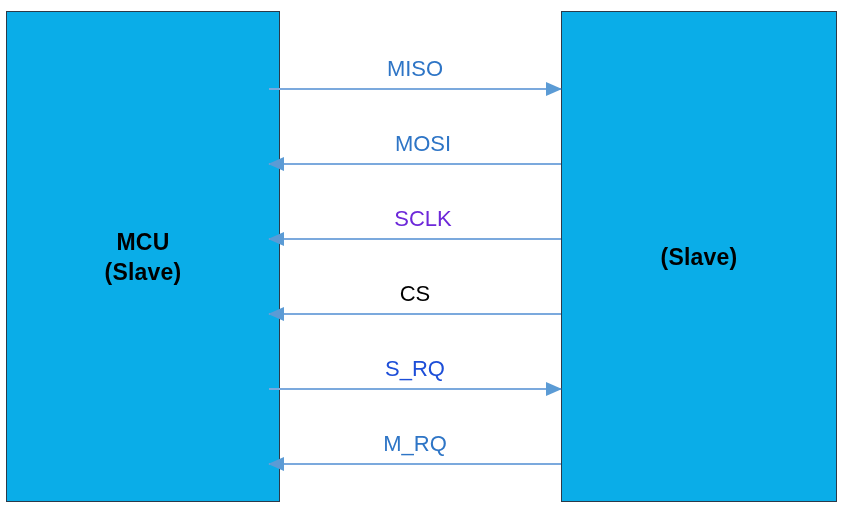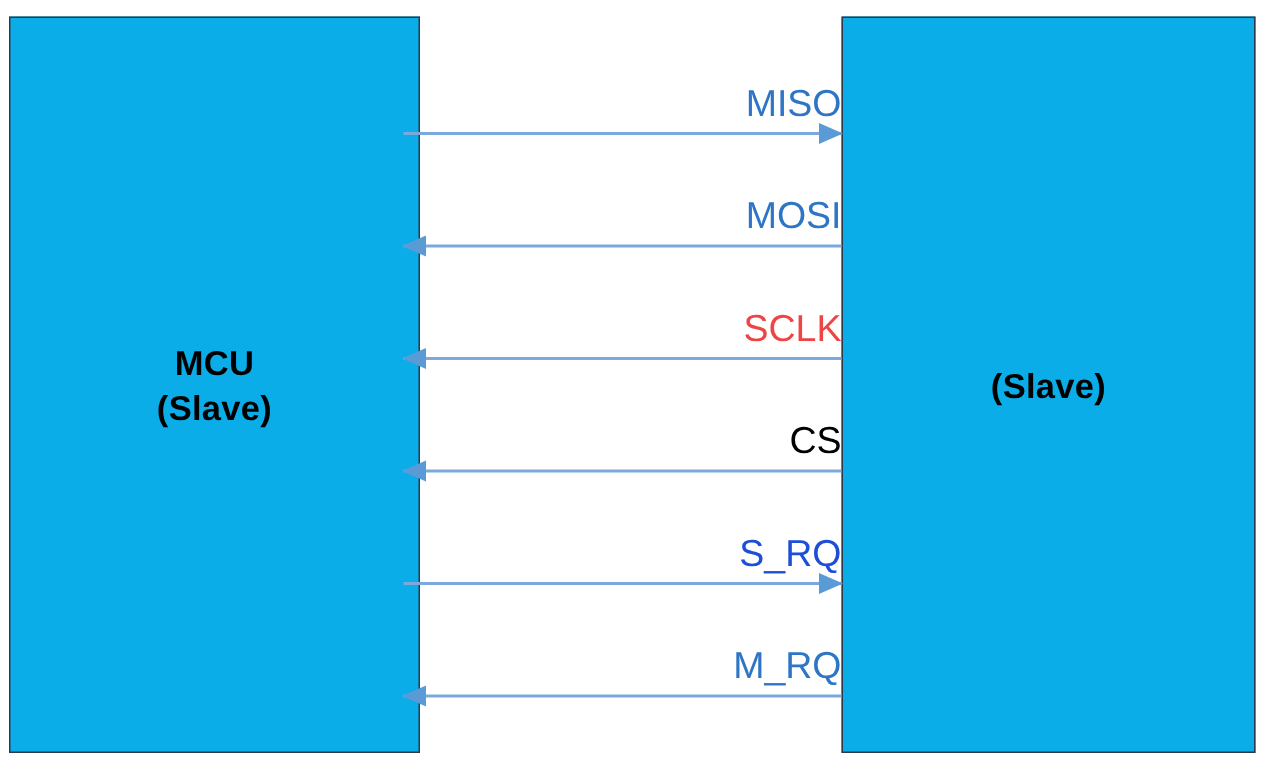--- a/index.html
+++ b/index.html
@@ -80,23 +80,23 @@
   }
   .signal.dir-left .head {
     left: -1px;
     border-right: 16px solid #5b9bd5;
   }
   .signal .sig-label {
     position: absolute;
     left: 0;
     right: 0;
     bottom: 5px;
-    text-align: right;
+    text-align: center;
     color: #2e75c6;
-    font-size: 25px;
+    font-size: 22px;
     line-height: 28px;
     white-space: nowrap;
     margin-top: 36px;
   }
 
   
   #signal-miso { top: 88px; }
   #signal-mosi { top: 163px; }
   #signal-sclk { top: 238px; }
   #signal-cs   { top: 313px; }
@@ -124,21 +124,21 @@
     <div class="head" style="border-left-color: rgb(91, 155, 213);"></div>
   </div>
 
   <div class="signal dir-left" id="signal-mosi">
     <div class="sig-label" style="color: rgb(46, 117, 198); padding-left: 16px;">MOSI</div>
     <div class="line" style="background: rgb(123, 169, 221);"></div>
     <div class="head" style="border-right-color: rgb(91, 155, 213);"></div>
   </div>
 
   <div class="signal dir-left" id="signal-sclk">
-    <div class="sig-label" style="color: #ef4444; padding-left: 16px;">SCLK</div>
+    <div class="sig-label" style="color: #6d28d9; padding-left: 16px;">SCLK</div>
     <div class="line" style="background: rgb(123, 169, 221);"></div>
     <div class="head" style="border-right-color: rgb(91, 155, 213);"></div>
   </div>
 
   <div class="signal dir-left" id="signal-cs">
     <div class="sig-label" style="color: #000000;">CS</div>
     <div class="line" style="background: rgb(123, 169, 221);"></div>
     <div class="head" style="border-right-color: rgb(91, 155, 213);"></div>
   </div>
 

